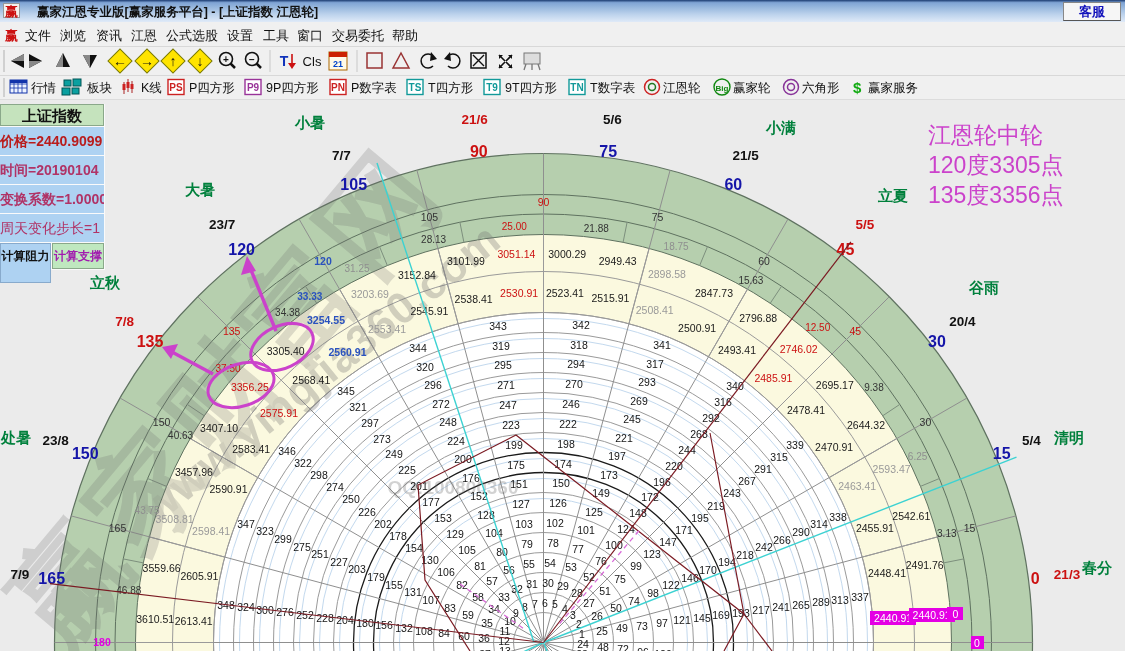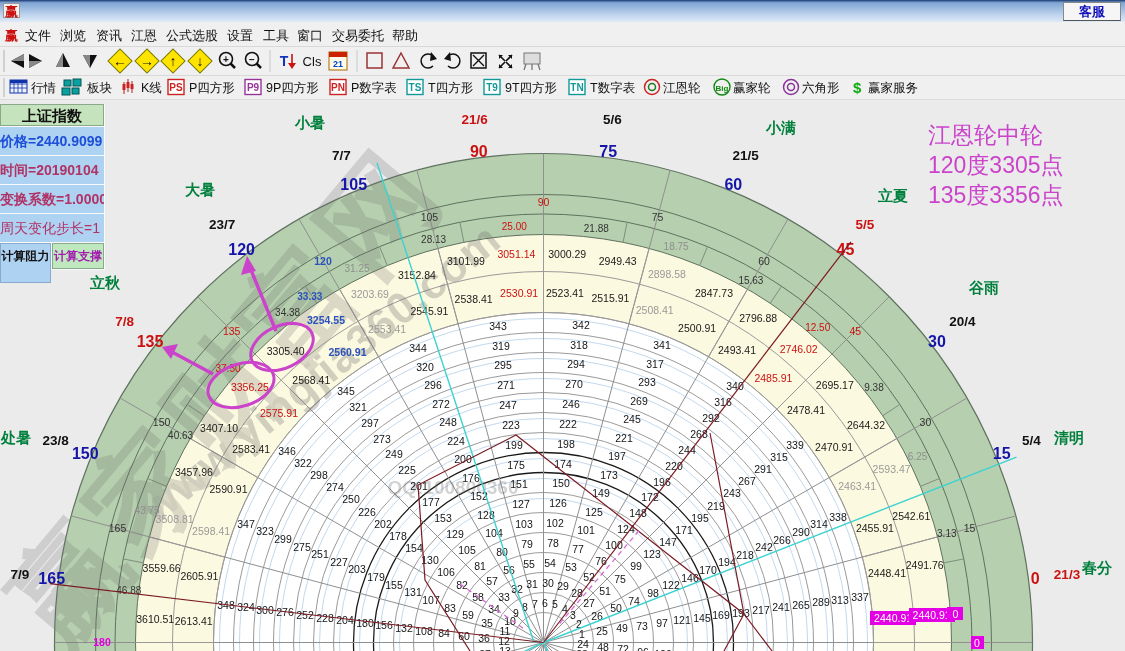--- a/index.html
+++ b/index.html
@@ -2,20 +2,21 @@
 <html><head><meta charset="utf-8">
 <style>
 * { margin:0; padding:0; box-sizing:border-box; }
 body { width:1125px; height:651px; overflow:hidden; font-family:"Liberation Sans", sans-serif; background:#ebebeb; position:relative; }
 .logo { position:absolute; width:17px; height:15px; background:#f4f0ec; color:#cc1111; font-size:13px; font-weight:bold; text-align:center; line-height:15px; border:1px solid #999; }
 </style></head>
 <body>
 
 <div style="position:absolute;left:0;top:0;width:1125px;height:22px;background:linear-gradient(#1a3a70 0%,#7fa3d4 12%,#93b4dc 30%,#bcd2ec 65%,#dfeaf8 100%);">
   <div class="logo" style="left:3px;top:3px;">赢</div>
+  <div style="position:absolute;left:37px;top:4px;font-size:12.5px;font-weight:bold;color:#111;">赢家江恩专业版[赢家服务平台] - [上证指数 江恩轮]</div>
   <div style="position:absolute;right:4px;top:2px;width:58px;height:19px;background:#f6f6f6;border:1px solid #888;border-bottom-color:#555;color:#1111bb;font-size:13px;font-weight:bold;text-align:center;line-height:18px;">客服</div>
 </div>
 
 <div style="position:absolute;left:0;top:22px;width:1125px;height:25px;background:#f0f0f0;border-bottom:1px solid #d8d8d8;font-size:13px;color:#111;">
   <div class="logo" style="left:3px;top:5px;background:#f0f0f0;border-color:#f0f0f0;">赢</div>
   <span style="position:absolute;left:25px;top:5px;">文件</span>
   <span style="position:absolute;left:60px;top:5px;">浏览</span>
   <span style="position:absolute;left:96px;top:5px;">资讯</span>
   <span style="position:absolute;left:131px;top:5px;">江恩</span>
   <span style="position:absolute;left:166px;top:5px;">公式选股</span>
@@ -539,20 +540,20 @@
 </g>
 <g fill="#cb42cb" font-size="23">
 <text x="928" y="143">江恩轮中轮</text>
 <text x="928" y="173">120度3305点</text>
 <text x="928" y="203">135度3356点</text>
 </g>
 </svg>
 
 <div style="position:absolute;left:0;top:104px;width:105px;height:166px;background:#fafafa;">
   <div style="position:absolute;left:0;top:0;width:104px;height:22px;background:#c5e3bd;border:1px solid #8aa88a;color:#111;font-size:15px;font-weight:bold;text-align:center;line-height:21px;">上证指数</div>
-  <div style="position:absolute;left:0;top:23px;width:104px;height:28px;background:#aed2f2;color:#1d4ed8;font-size:14px;font-weight:bold;line-height:28px;white-space:nowrap;overflow:hidden;">价格=2440.9099</div>
+  <div style="position:absolute;left:0;top:23px;width:104px;height:28px;background:#aed2f2;color:#b91c1c;font-size:14px;font-weight:bold;line-height:28px;white-space:nowrap;overflow:hidden;">价格=2440.9099</div>
 <div style="position:absolute;left:0;top:52px;width:104px;height:28px;background:#aed2f2;color:#b03366;font-size:14px;font-weight:bold;line-height:28px;white-space:nowrap;overflow:hidden;">时间=20190104</div>
 <div style="position:absolute;left:0;top:81px;width:104px;height:28px;background:#aed2f2;color:#b03366;font-size:14px;font-weight:bold;line-height:28px;white-space:nowrap;overflow:hidden;">变换系数=1.00000</div>
 <div style="position:absolute;left:0;top:110px;width:104px;height:28px;background:#aed2f2;color:#b03366;font-size:14px;font-weight:normal;line-height:28px;white-space:nowrap;overflow:hidden;">周天变化步长=1</div>
 
   <div style="position:absolute;left:0;top:139px;width:51px;height:40px;background:#aed2f2;color:#111;font-size:12px;font-weight:bold;text-align:center;line-height:24px;border:1px solid #88aacc;white-space:nowrap;">计算阻力</div>
   <div style="position:absolute;left:52px;top:139px;width:52px;height:26px;background:#bfe8bf;color:#a21caf;font-size:12px;font-weight:bold;text-align:center;line-height:24px;border:1px solid #8aa88a;white-space:nowrap;">计算支撑</div>
 </div>
 
 </body></html>

